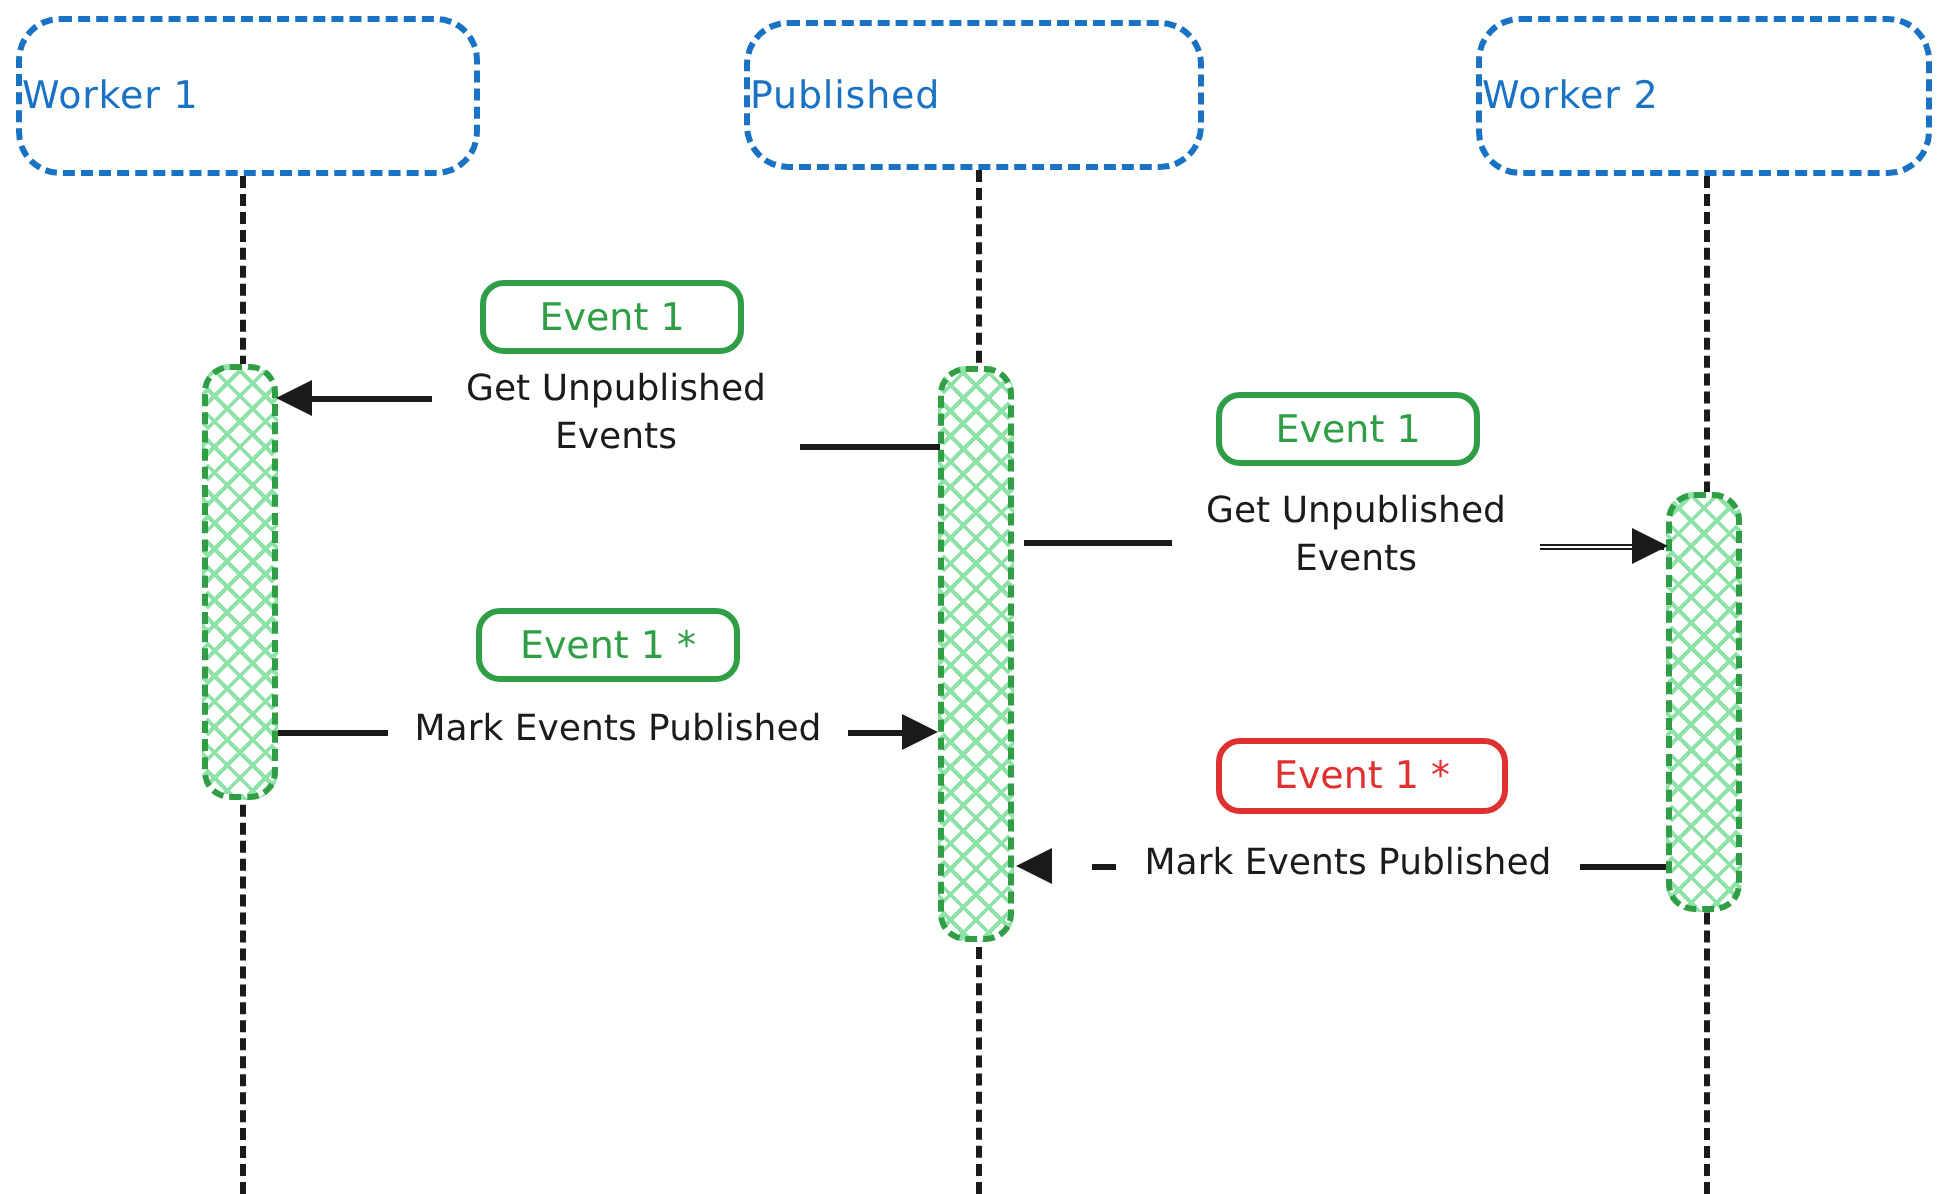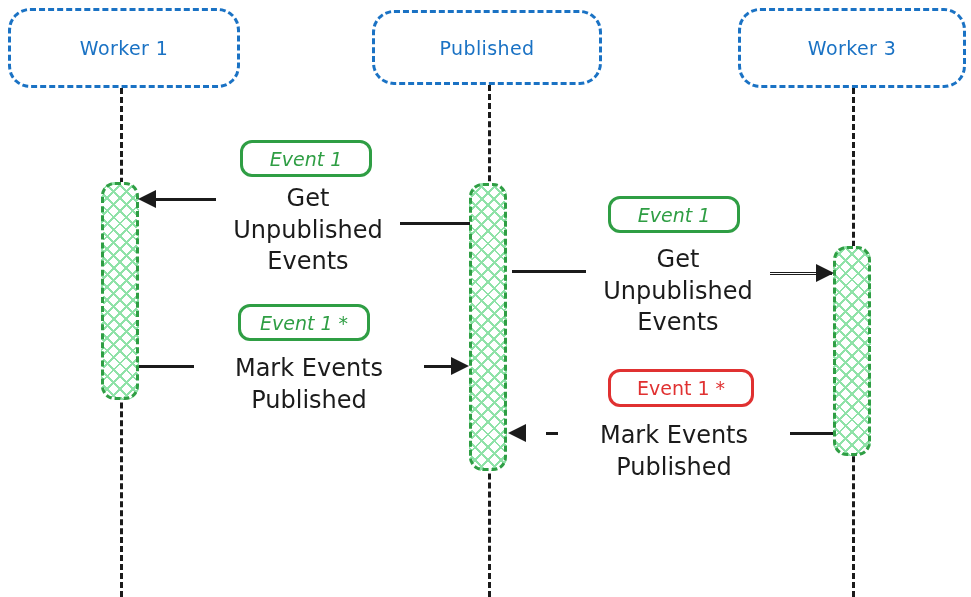--- a/index.html
+++ b/index.html
@@ -10,21 +10,21 @@
     overflow:hidden;
   }
   #canvas{position:relative;width:971px;height:597px;}
 
   
   .participant{
     position:absolute;
     border:3px dashed #1a72c4;
     border-radius:22px;
     box-sizing:border-box;
-    display:flex;align-items:center;justify-content:center;
+    display:flex;align-items:center;
   }
   .participant .plabel{
     color:#1a72c4;
     font-size:19px;
     letter-spacing:.4px;
     white-space:nowrap;
   }
 
   
   .lifeline{
@@ -49,21 +49,21 @@
   
   .note{
     position:absolute;
     box-sizing:border-box;
     border-radius:12px;
     display:flex;align-items:center;justify-content:center;
     background:#ffffff;
     z-index:8;
   }
   .note .ntext{font-size:19px;white-space:nowrap;}
-  .note.green{border:3px solid #2f9e44;font-style:italic;}
+  .note.green{border:3px solid #2f9e44;}
   .note.green .ntext{color:#2f9e44;}
   .note.red{border:3px solid #e03131;}
   .note.red .ntext{color:#e03131;}
 
   
   .msgline{
     position:absolute;
     height:0;
     border-top:3px solid #1b1b1b;
     z-index:4;
@@ -85,21 +85,21 @@
   }
   .arrowhead.right{
     border-top:9px solid transparent;
     border-bottom:9px solid transparent;
     border-left:18px solid #1b1b1b;
   }
 
   
   .msgcaption{
     position:absolute;
-    font-size:24px;
+    font-size:18px;
     color:#1b1b1b;
     text-align:center;
     line-height:1.32;
     background:#ffffff;
     padding:0 4px;
     white-space:pre-line;
     z-index:7;
   }
 </style>
 </head>
@@ -109,21 +109,21 @@
 
   <div class="participant" style="left:8px;top:8px;width:232px;height:80px;">
     <span class="plabel">Worker 1</span>
   </div>
 
   <div class="participant" style="left:372px;top:10px;width:230px;height:75px;">
     <span class="plabel">Published</span>
   </div>
 
   <div class="participant" style="left:738px;top:8px;width:228px;height:80px;">
-    <span class="plabel">Worker 3</span>
+    <span class="plabel">Worker 2</span>
   </div>
 
   <div class="lifeline" style="left:120px;top:88px;height:509px;"></div>
   <div class="lifeline" style="left:488px;top:85px;height:512px;"></div>
   <div class="lifeline" style="left:852px;top:88px;height:509px;"></div>
 
   <div class="activation" style="left:101px;top:182px;width:38px;height:218px;"></div>
   <div class="activation" style="left:469px;top:183px;width:38px;height:288px;"></div>
   <div class="activation" style="left:833px;top:246px;width:38px;height:210px;"></div>
 

